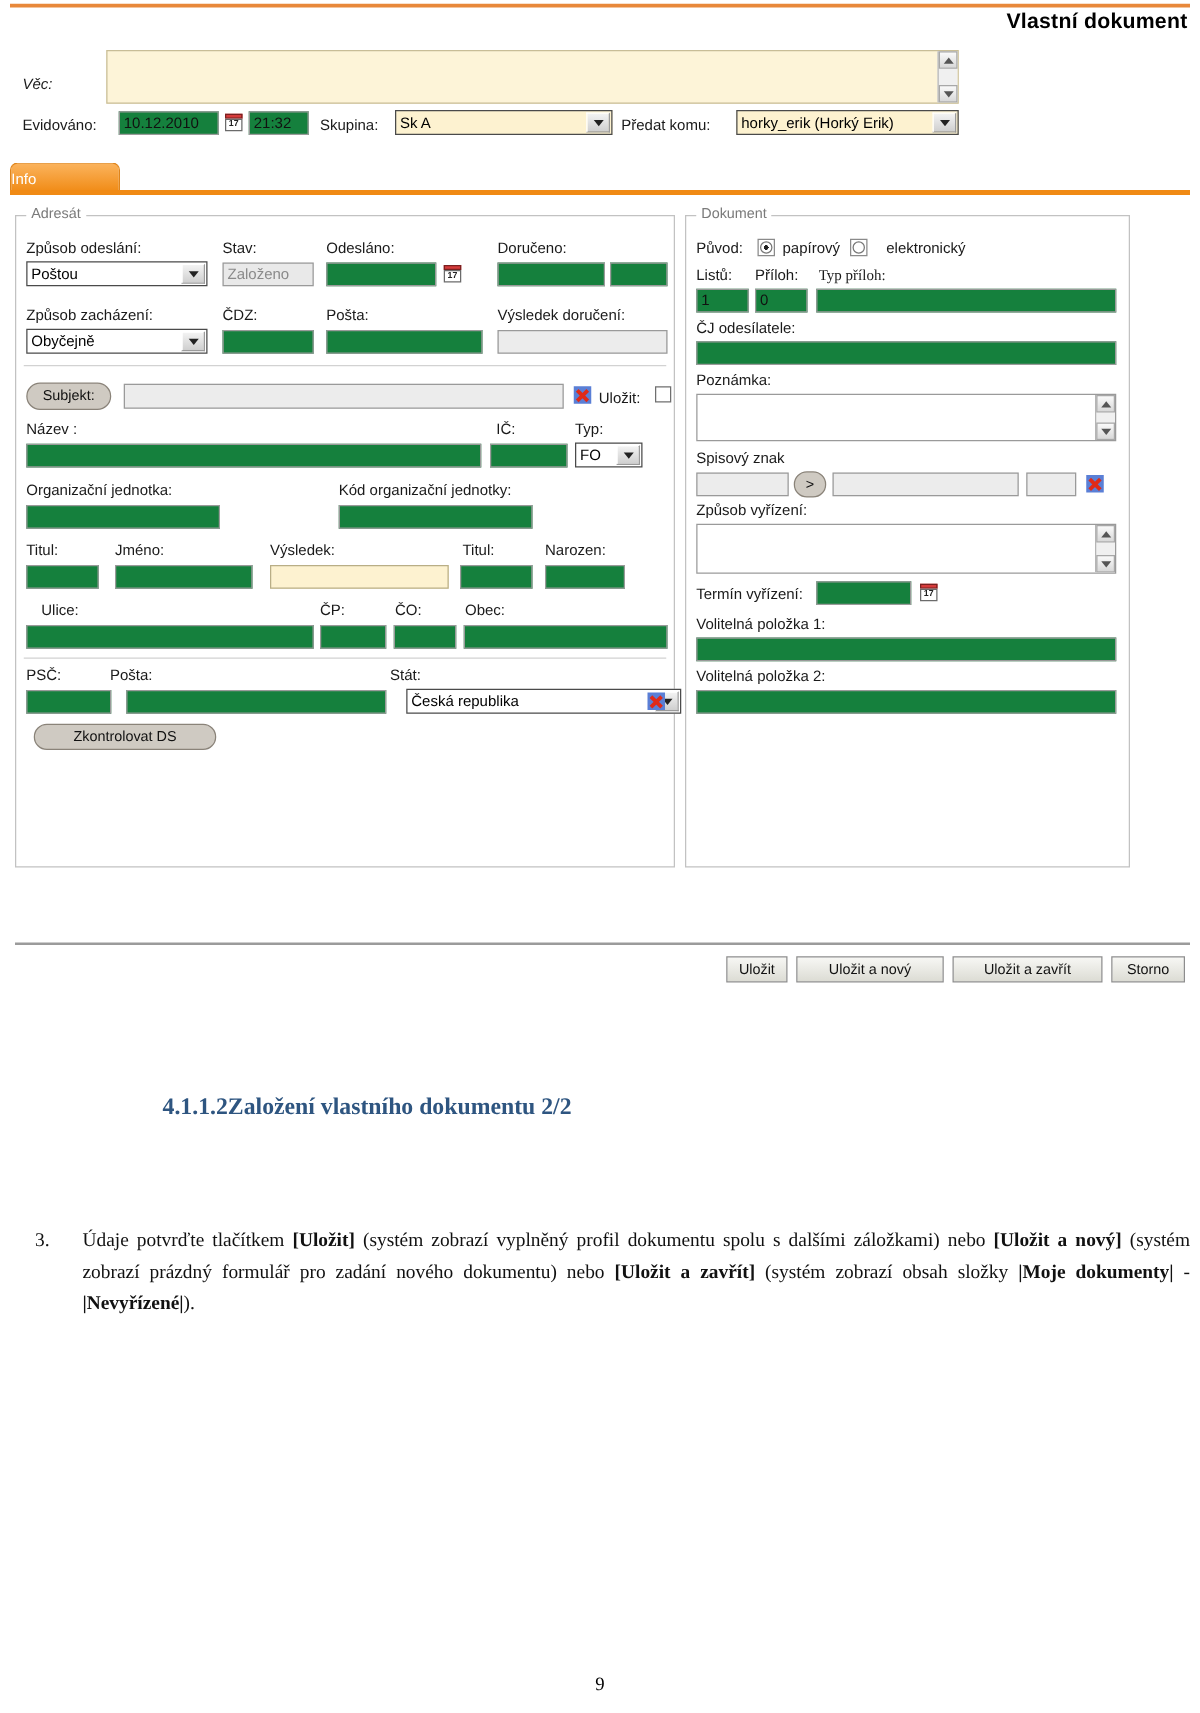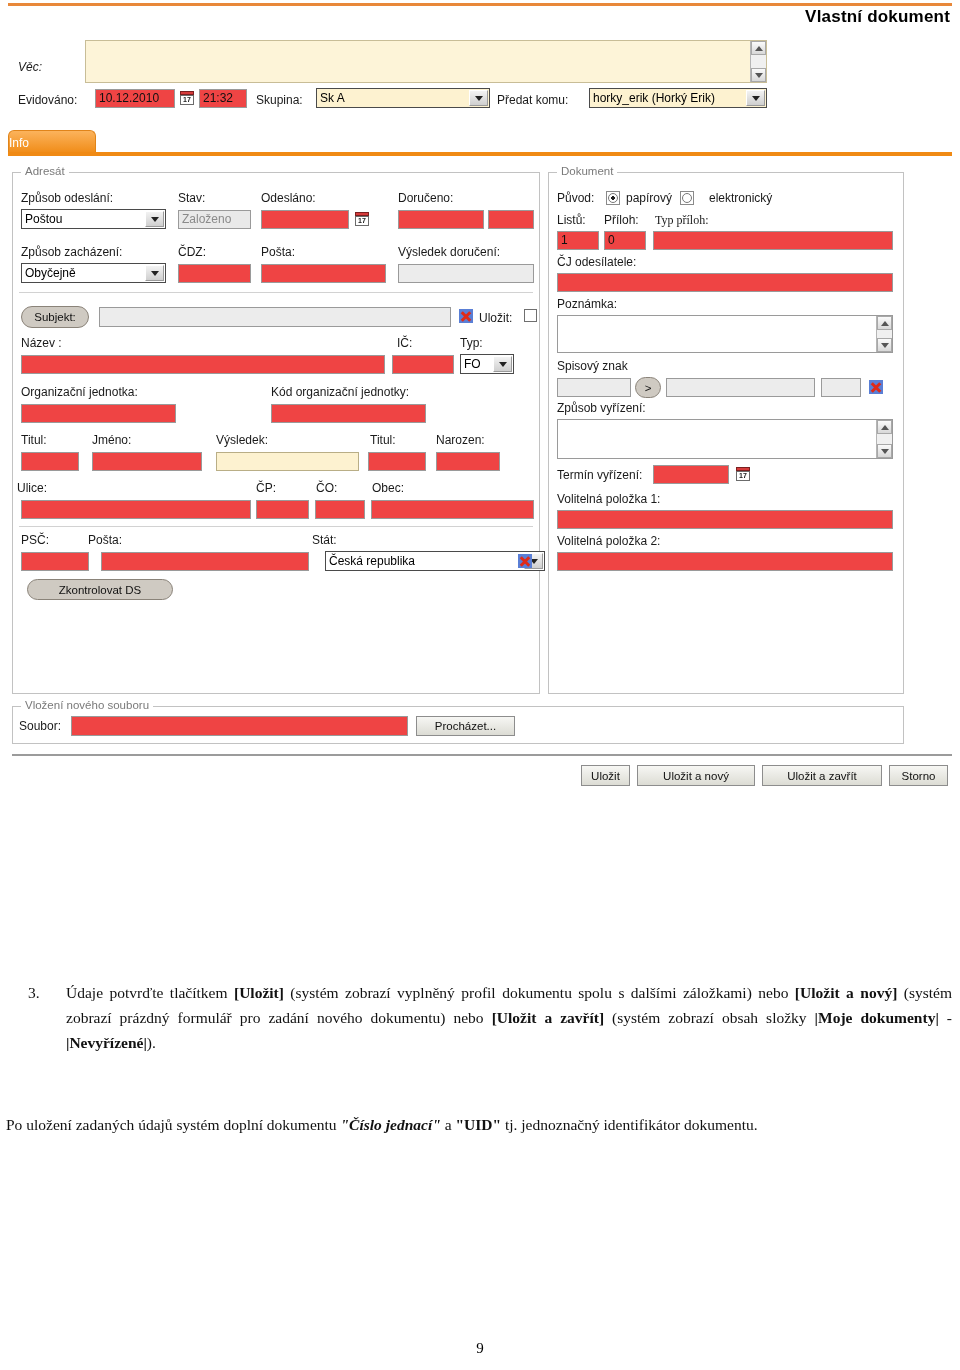--- a/index.html
+++ b/index.html
@@ -17,21 +17,21 @@
   .form-title{
     position:absolute;right:10px;top:7px;
     font-size:17px;font-weight:bold;letter-spacing:.2px;
     font-family:"Liberation Sans", sans-serif;
   }
 
   .lbl{font-size:12px;color:#1a1a1a;white-space:nowrap;}
 
   
   .tb{
-    box-sizing:border-box;border:1px solid #9a9a9a;background:#ef4444;
+    box-sizing:border-box;border:1px solid #9a9a9a;background:#15803d;
     height:19px;font-size:12px;padding:1px 3px;color:#111;
     font-family:"Liberation Sans", sans-serif;
   }
   .tb.ro{background:#e9e9e9;color:#8a8a8a;}
   .tb.hl{background:#fdf2d0;border-color:#b9ae86;}
   .tb.gray{background:#ececec;}
 
   
   .dd{
     box-sizing:border-box;border:1px solid #4a4a4a;background:#fff;height:20px;
@@ -231,21 +231,21 @@
     <div class="lbl" style="position:absolute;left:203px;top:260px;">Výsledek:</div>
     <div class="lbl" style="position:absolute;left:357px;top:260px;">Titul:</div>
     <div class="lbl" style="position:absolute;left:423px;top:260px;">Narozen:</div>
 
     <div class="tb" style="position:absolute;left:8px;top:279px;width:58px;"></div>
     <div class="tb" style="position:absolute;left:79px;top:279px;width:110px;"></div>
     <div class="tb hl" style="position:absolute;left:203px;top:279px;width:143px;"></div>
     <div class="tb" style="position:absolute;left:355px;top:279px;width:58px;"></div>
     <div class="tb" style="position:absolute;left:423px;top:279px;width:64px;"></div>
 
-    <div class="lbl" style="position:absolute;left:4px;top:308px;">Ulice:</div>
+    <div class="lbl" style="position:absolute;left:20px;top:308px;">Ulice:</div>
     <div class="lbl" style="position:absolute;left:243px;top:308px;">ČP:</div>
     <div class="lbl" style="position:absolute;left:303px;top:308px;">ČO:</div>
     <div class="lbl" style="position:absolute;left:359px;top:308px;">Obec:</div>
 
     <div class="tb" style="position:absolute;left:8px;top:327px;width:230px;"></div>
     <div class="tb" style="position:absolute;left:243px;top:327px;width:53px;"></div>
     <div class="tb" style="position:absolute;left:302px;top:327px;width:50px;"></div>
     <div class="tb" style="position:absolute;left:358px;top:327px;width:163px;"></div>
 
     <div class="hr-sep" style="left:6px;top:353px;width:514px;"></div>
@@ -323,51 +323,41 @@
       <div class="bod">17</div>
     </div>
 
     <div class="lbl" style="position:absolute;left:8px;top:319px;">Volitelná položka 1:</div>
     <div class="tb" style="position:absolute;left:8px;top:337px;width:336px;"></div>
 
     <div class="lbl" style="position:absolute;left:8px;top:361px;">Volitelná položka 2:</div>
     <div class="tb" style="position:absolute;left:8px;top:379px;width:336px;"></div>
   </div>
 
-  <div class="panel" style="left:12px;top:706px;width:892px;height:38px;">
-    <div class="legend">Vložení nového souboru</div>
-    <div class="lbl" style="position:absolute;left:6px;top:12px;">Soubor:</div>
-    <div class="tb" style="position:absolute;left:58px;top:9px;width:337px;height:20px;"></div>
-    <div class="btn" style="position:absolute;left:403px;top:9px;width:99px;height:20px;">
-      <span>Procházet...</span>
-    </div>
-  </div>
 
   <div class="hr-sep" style="left:12px;top:754px;width:940px;height:2px;background:#9b9b9b;"></div>
 
   <div class="btn" style="position:absolute;left:581px;top:765px;width:49px;height:21px;">
     <span>Uložit</span>
   </div>
   <div class="btn" style="position:absolute;left:637px;top:765px;width:118px;height:21px;">
     <span>Uložit a nový</span>
   </div>
   <div class="btn" style="position:absolute;left:762px;top:765px;width:120px;height:21px;">
     <span>Uložit a zavřít</span>
   </div>
   <div class="btn" style="position:absolute;left:889px;top:765px;width:59px;height:21px;">
     <span>Storno</span>
   </div>
 </div>
 
 <div id="doctext">
 
 
+  <div class="sec-head">4.1.1.2Založení vlastního dokumentu 2/2</div>
 
   <div class="para p3">
     <span class="num">3.</span><span>Údaje potvrďte tlačítkem </span><b class="bd">[Uložit]</b><span> (systém zobrazí vyplněný profil dokumentu spolu s dalšími záložkami) nebo </span><b class="bd">[Uložit a nový]</b><span> (systém zobrazí prázdný formulář pro zadání nového dokumentu) nebo </span><b class="bd">[Uložit a zavřít]</b><span> (systém zobrazí obsah složky </span><b class="bd">|Moje dokumenty|</b><span> - </span><b class="bd">|Nevyřízené|</b><span>).</span>
   </div>
 
-  <div class="para p4">
-    <span>Po uložení zadaných údajů systém doplní dokumentu </span><i class="it">"Číslo jednací"</i><span> a </span><b class="bd">"UID"</b><span> tj. jednoznačný identifikátor dokumentu.</span>
-  </div>
 
   <div class="pagenum">9</div>
 </div>
 
 </body></html>

